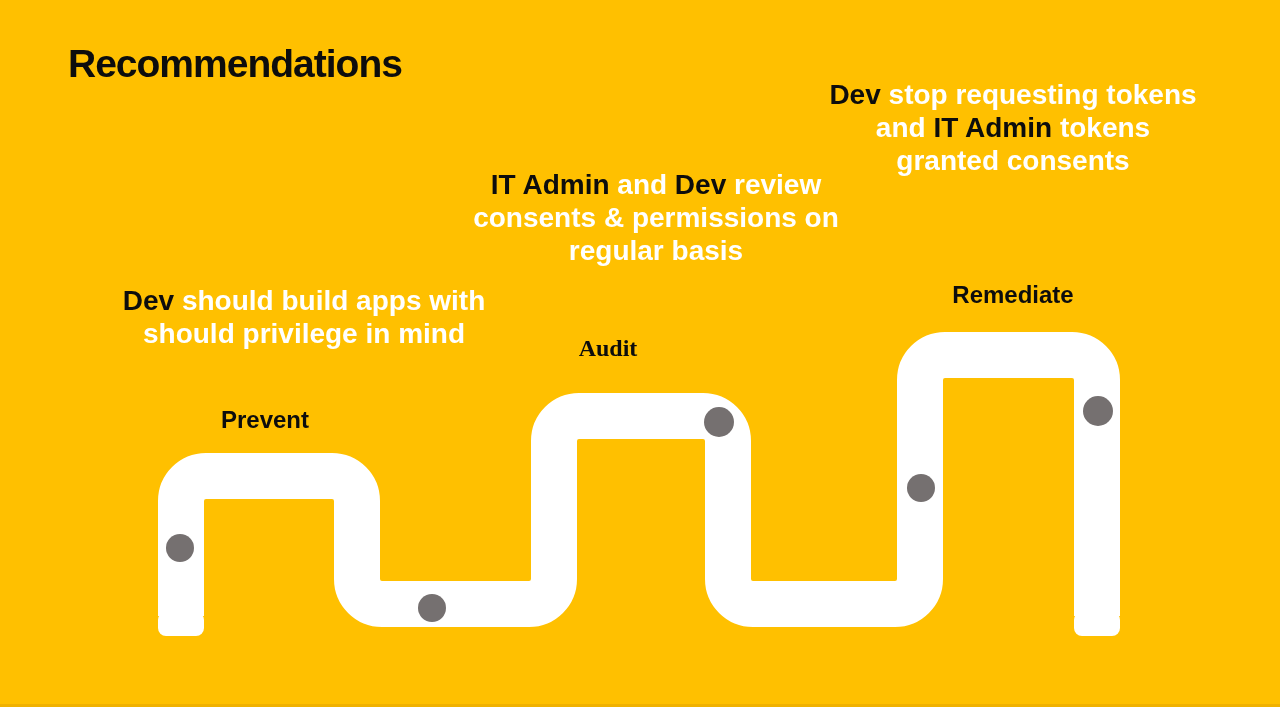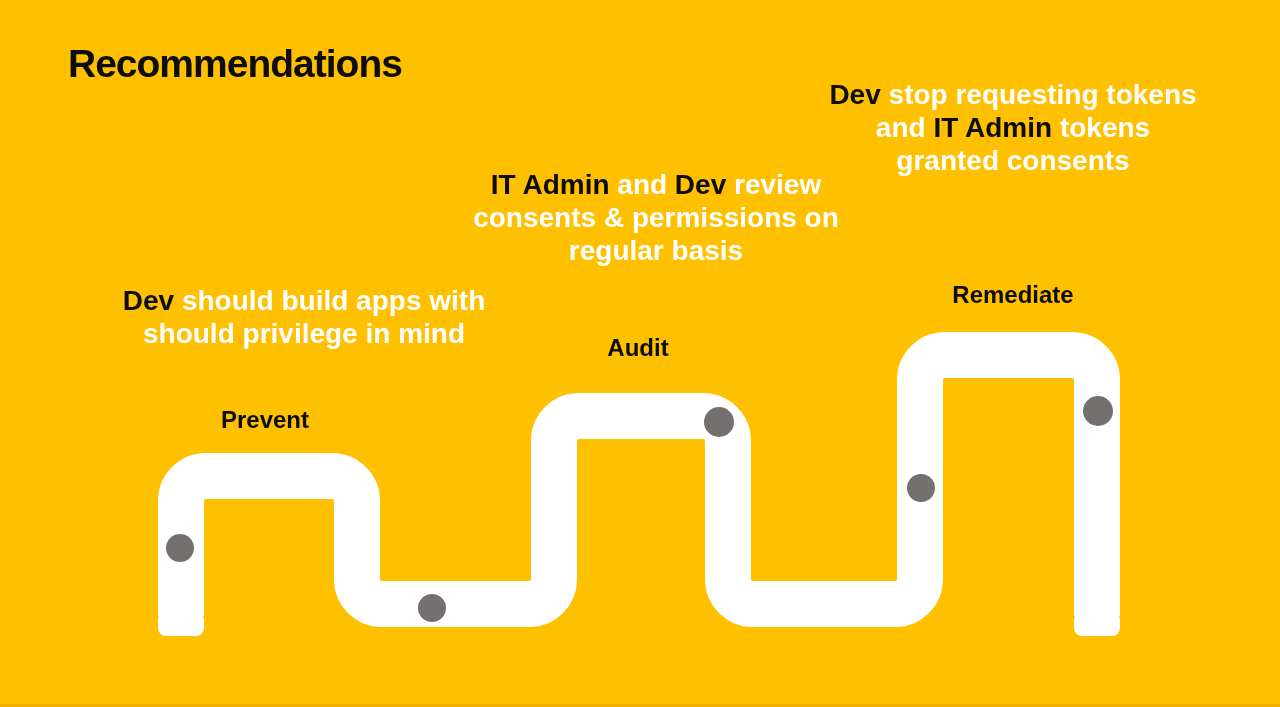--- a/index.html
+++ b/index.html
@@ -65,21 +65,21 @@
   .stage-label{
     position:absolute;
     transform:translateX(-50%);
     font-size:24px;
     line-height:36px;
     font-weight:700;
     color:var(--ink);
     white-space:nowrap;
   }
   .stage-prevent{left:265px;top:402px;}
-  .stage-audit{left:638px;top:330px;}
+  .stage-audit{left:608px;top:330px;font-family:Liberation Serif, serif;}
   .stage-remediate{left:1013px;top:277px;}
   .bottom-strip{
     position:absolute;
     left:0;bottom:0;
     width:100%;height:3px;
     background:var(--edge);
   }
 </style>
 </head>
 <body>

